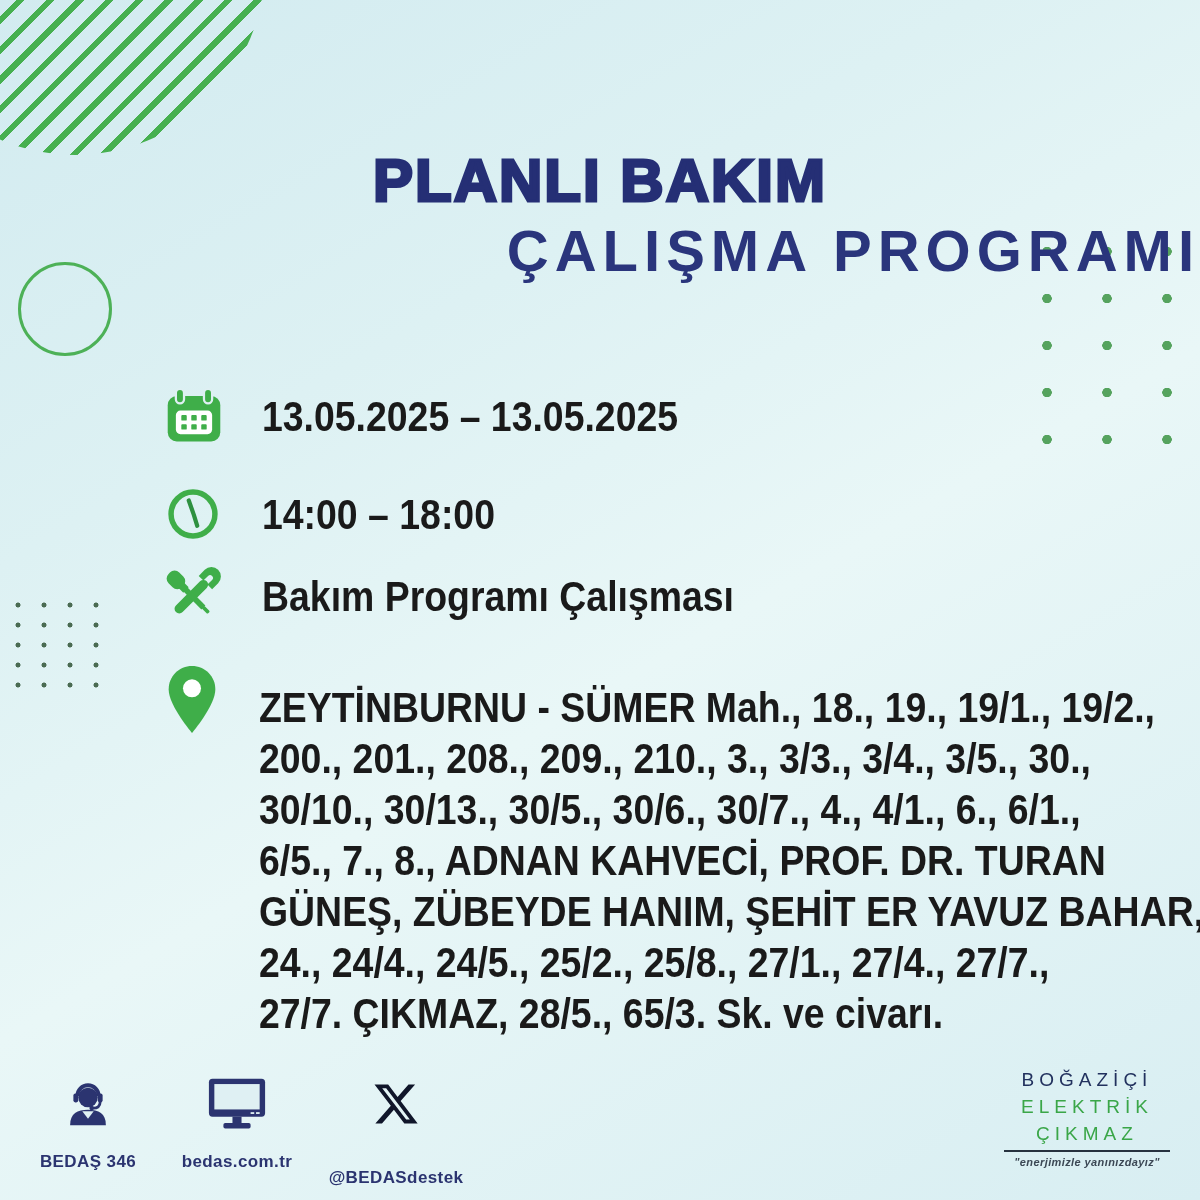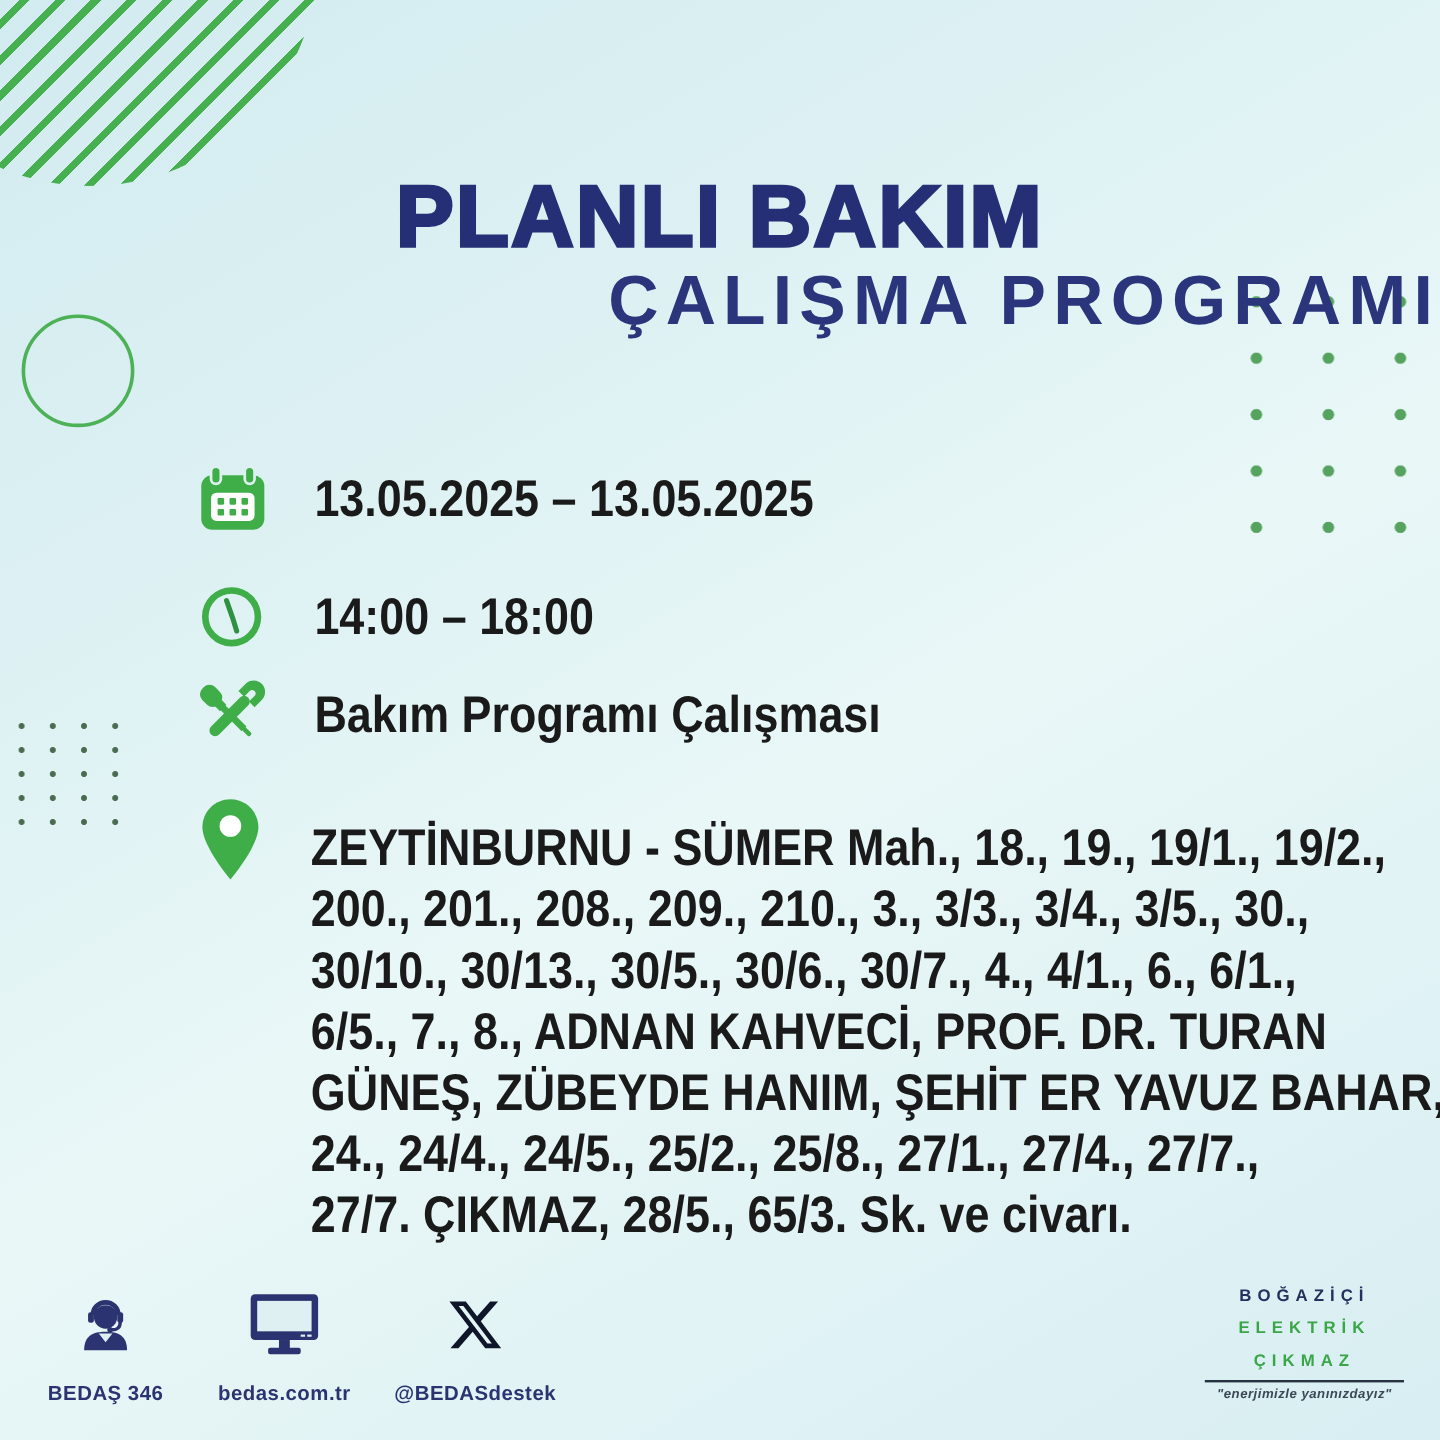--- a/index.html
+++ b/index.html
@@ -23,21 +23,21 @@
     background-size:60px 47px;
   }
   .dots-left{
     position:absolute;left:5px;top:595px;width:104px;height:100px;
     background-image:radial-gradient(circle,#4a6b52 2.2px,rgba(74,107,82,0) 2.8px);
     background-size:26px 20px;
   }
   
   .title{
     position:absolute;top:134px;left:0;width:100%;text-align:center;
-    font-size:72px;font-weight:900;line-height:94px;letter-spacing:2px;
+    font-size:60px;font-weight:900;line-height:94px;letter-spacing:2px;
     color:#252f75;-webkit-text-stroke:3px #252f75;
   }
   .subtitle{
     position:absolute;top:222px;left:0;width:100%;text-align:right;
     font-size:58px;font-weight:700;line-height:58px;letter-spacing:6px;color:#2a357c;
   }
   
   .icn{position:absolute;}
   .cond{
     position:absolute;white-space:nowrap;color:#1a1a1a;font-weight:700;
@@ -47,21 +47,21 @@
   .addr{left:259px;top:682px;font-size:43px;line-height:51px;}
   .addr div{height:51px;}
   
   .contacts{position:absolute;left:28px;top:1072px;display:flex;gap:24px;}
   .contact{display:flex;flex-direction:column;align-items:center;}
   .contact .cicon{height:64px;display:flex;align-items:center;justify-content:center;}
   .contact .clabel{
     margin-top:16px;font-size:17px;font-weight:700;color:#2b3470;letter-spacing:.4px;white-space:nowrap;
   }
   .brand{position:absolute;right:26px;top:1066px;width:174px;text-align:center;}
-  .brand .bline{font-size:14px;font-weight:700;letter-spacing:5px;line-height:27px;}
+  .brand .bline{font-size:19px;font-weight:400;letter-spacing:5px;line-height:27px;}
   .brand .navy{color:#22315e;}
   .brand .green{color:#3aa648;}
   .brand .rule{height:2px;background:#26323f;margin:3px 4px 4px 4px;}
   .brand .tagline{font-size:11px;font-style:italic;font-weight:700;color:#3c4855;letter-spacing:.4px;}
 </style>
 </head>
 <body>
 
 <div class="poster">
 
@@ -154,21 +154,21 @@
           <rect x="7" y="7" width="50" height="28" fill="#dff0f3"></rect>
           <rect x="47" y="38" width="4" height="2" fill="#dff0f3"></rect>
           <rect x="53" y="38" width="4" height="2" fill="#dff0f3"></rect>
           <rect x="27" y="43" width="10" height="8" fill="#2b3470"></rect>
           <rect x="17" y="50" width="30" height="6" rx="2" fill="#2b3470"></rect>
         </svg>
       </div>
       <div class="clabel">bedas.com.tr</div>
     </div>
 
-    <div class="contact" style="width:140px;">
+    <div class="contact" style="width:140px;gap:16px;">
       <div class="cicon">
         <svg width="48" height="48" viewBox="0 0 24 24">
           <path fill="#10162a" d="M18.244 2.25h3.308l-7.227 8.26 8.502 11.24H16.17l-5.214-6.817L4.99 21.75H1.68l7.73-8.835L1.254 2.25H8.08l4.713 6.231 5.451-6.231Zm-1.161 17.52h1.833L7.084 4.126H5.117l11.966 15.644Z"></path>
         </svg>
       </div>
       <div class="clabel">@BEDASdestek</div>
     </div>
 
   </div>
 

